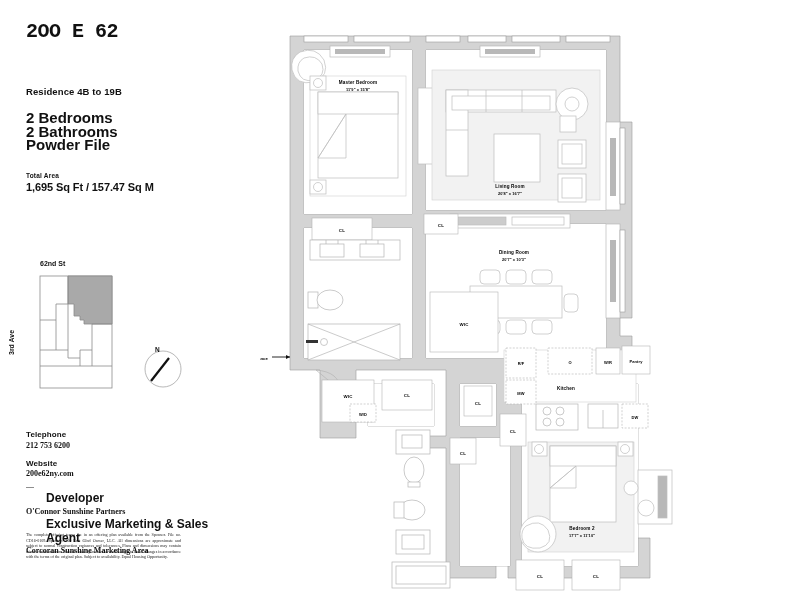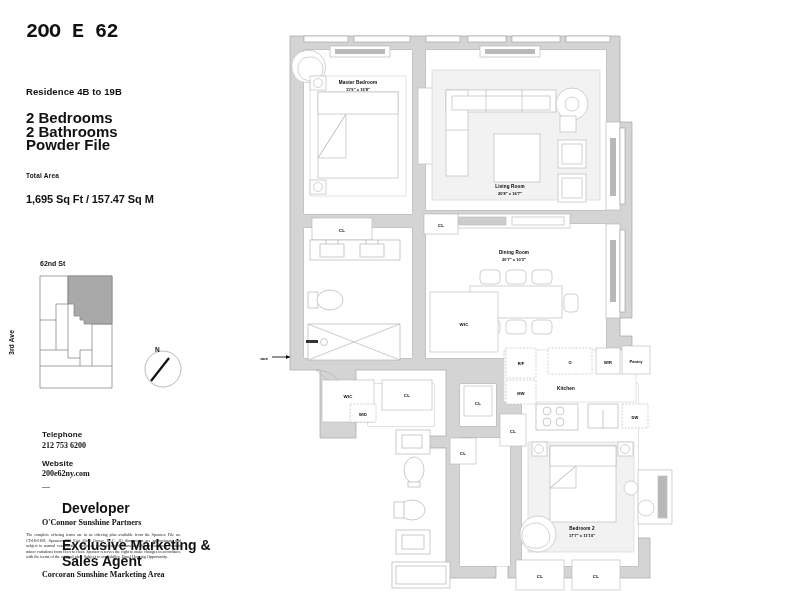--- a/index.html
+++ b/index.html
@@ -10,38 +10,38 @@
   #sidebar{position:absolute;left:26px;top:22px;width:210px;height:570px;}
 
   .brand{font-size:20px;font-weight:700;letter-spacing:-0.5px;line-height:1;
          font-family:Liberation Mono, monospace;}
 
   .residence{margin-top:44px;font-size:9.5px;font-weight:700;letter-spacing:0.1px;}
 
   .roomlist{margin-top:14px;font-size:15px;font-weight:700;line-height:13.5px;}
 
   .ta-label{margin-top:20px;font-size:6.5px;font-weight:700;letter-spacing:0.2px;}
-  .ta-value{margin-top:14px;font-size:11px;font-weight:700;letter-spacing:-0.1px;}
+  .ta-value{margin-top:2px;font-size:11px;font-weight:700;letter-spacing:-0.1px;}
 
   
   #keyplan{position:absolute;left:0px;top:238px;width:210px;height:150px;}
   .kp-street{position:absolute;left:14px;top:0px;font-size:7px;font-weight:700;}
   .kp-ave{position:absolute;left:-18px;top:95px;font-size:7px;font-weight:700;
           transform:rotate(-90deg);transform-origin:left top;white-space:nowrap;}
   .kp-svg{position:absolute;left:10px;top:10px;}
   .compass{position:absolute;left:112px;top:82px;}
 
   
-  #contact{position:absolute;left:16px;top:408px;width:200px;}
+  #contact{position:absolute;left:0px;top:408px;width:200px;}
   .c-h{font-size:8px;font-weight:700;margin-top:9px;letter-spacing:0.1px;}
   .c-h:first-child{margin-top:0;}
   .c-v{font-size:8px;font-weight:700;margin-top:1.5px;
        font-family:"Liberation Serif",serif;}
   .c-rule{font-size:8px;margin-top:6px;line-height:6px;}
-  .c-h2{font-size:14px;font-weight:700;margin-top:10px;padding-left:20px;}
+  .c-h2{font-size:12px;font-weight:700;margin-top:1px;padding-left:20px;}
 
   #legal{position:absolute;left:0px;top:510px;width:155px;
          font-family:"Liberation Serif",serif;
          font-size:4.1px;line-height:5.5px;text-align:justify;color:#1a1a1a;}
 
   
   #plan{position:absolute;left:260px;top:18px;width:420px;height:580px;}
   #plan svg{display:block;}
 
   .rlabel{font-family:"Liberation Sans",sans-serif;font-weight:700;

